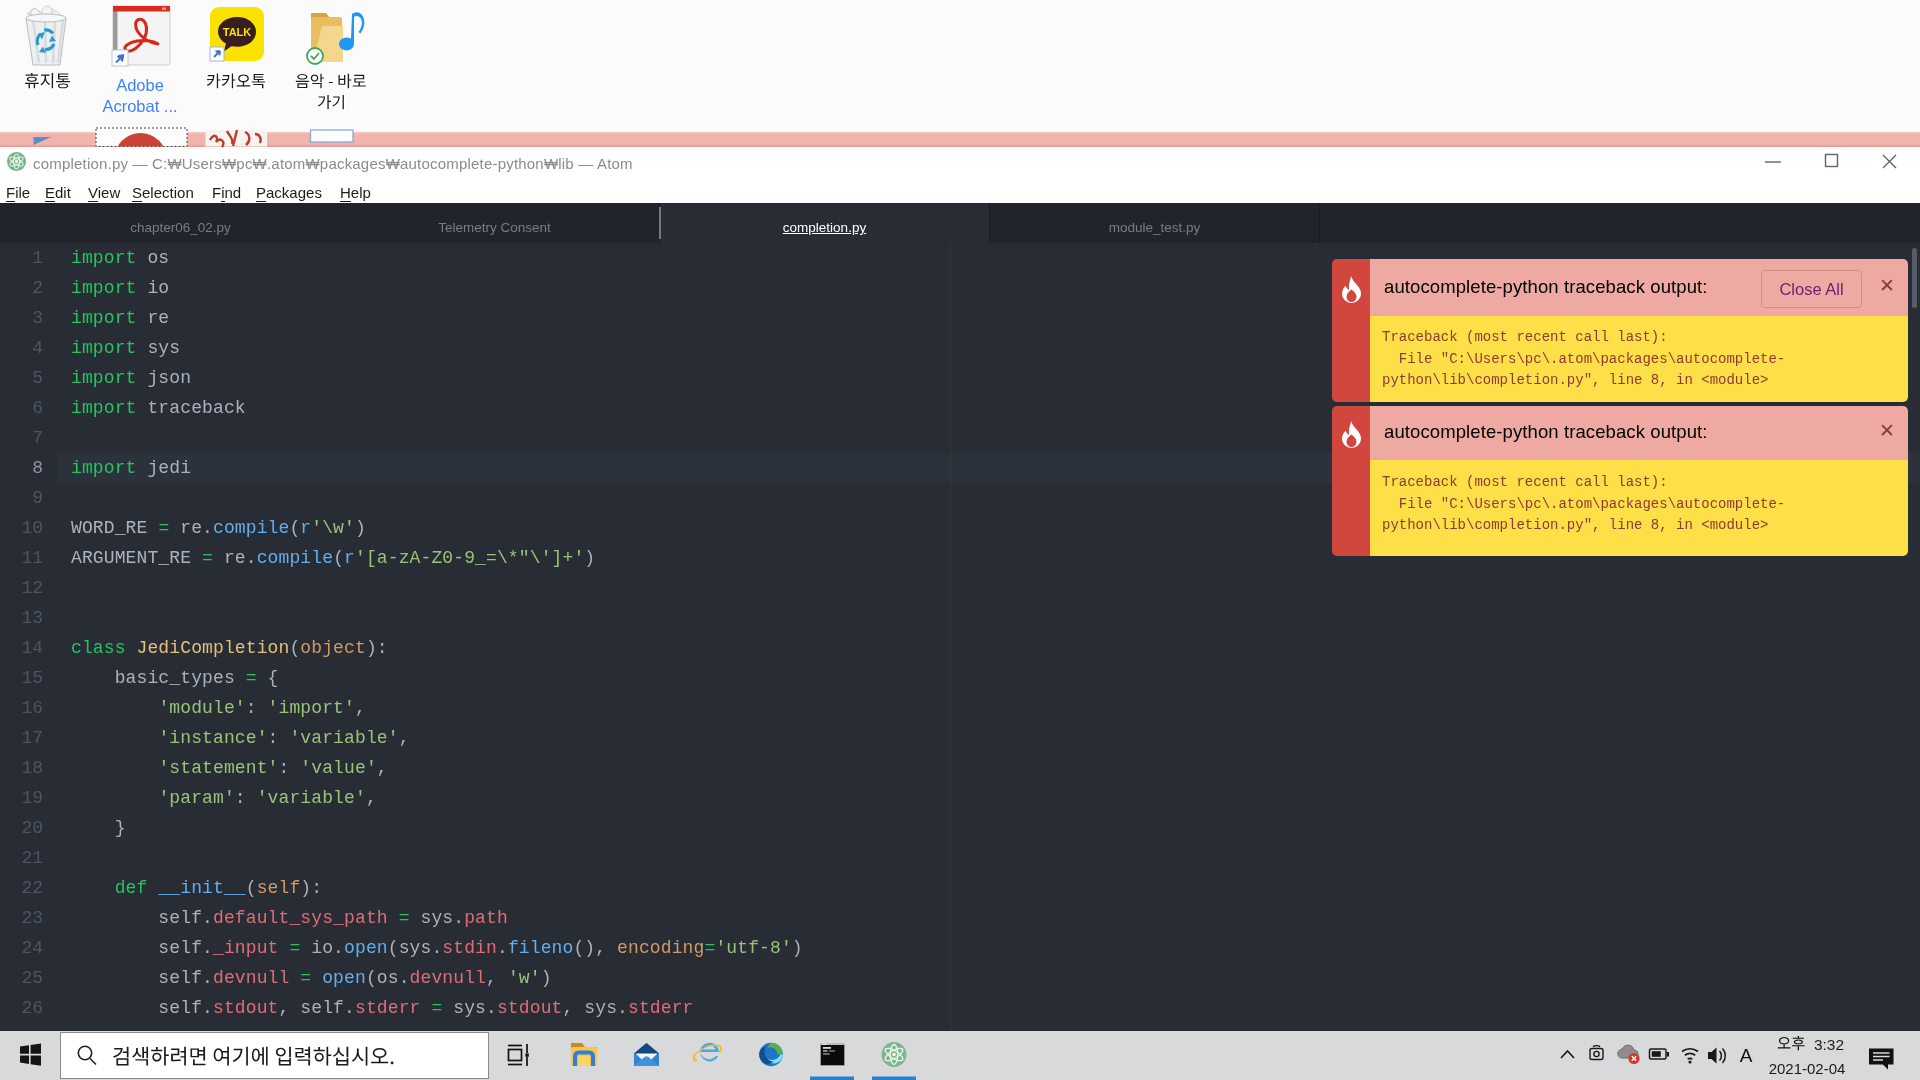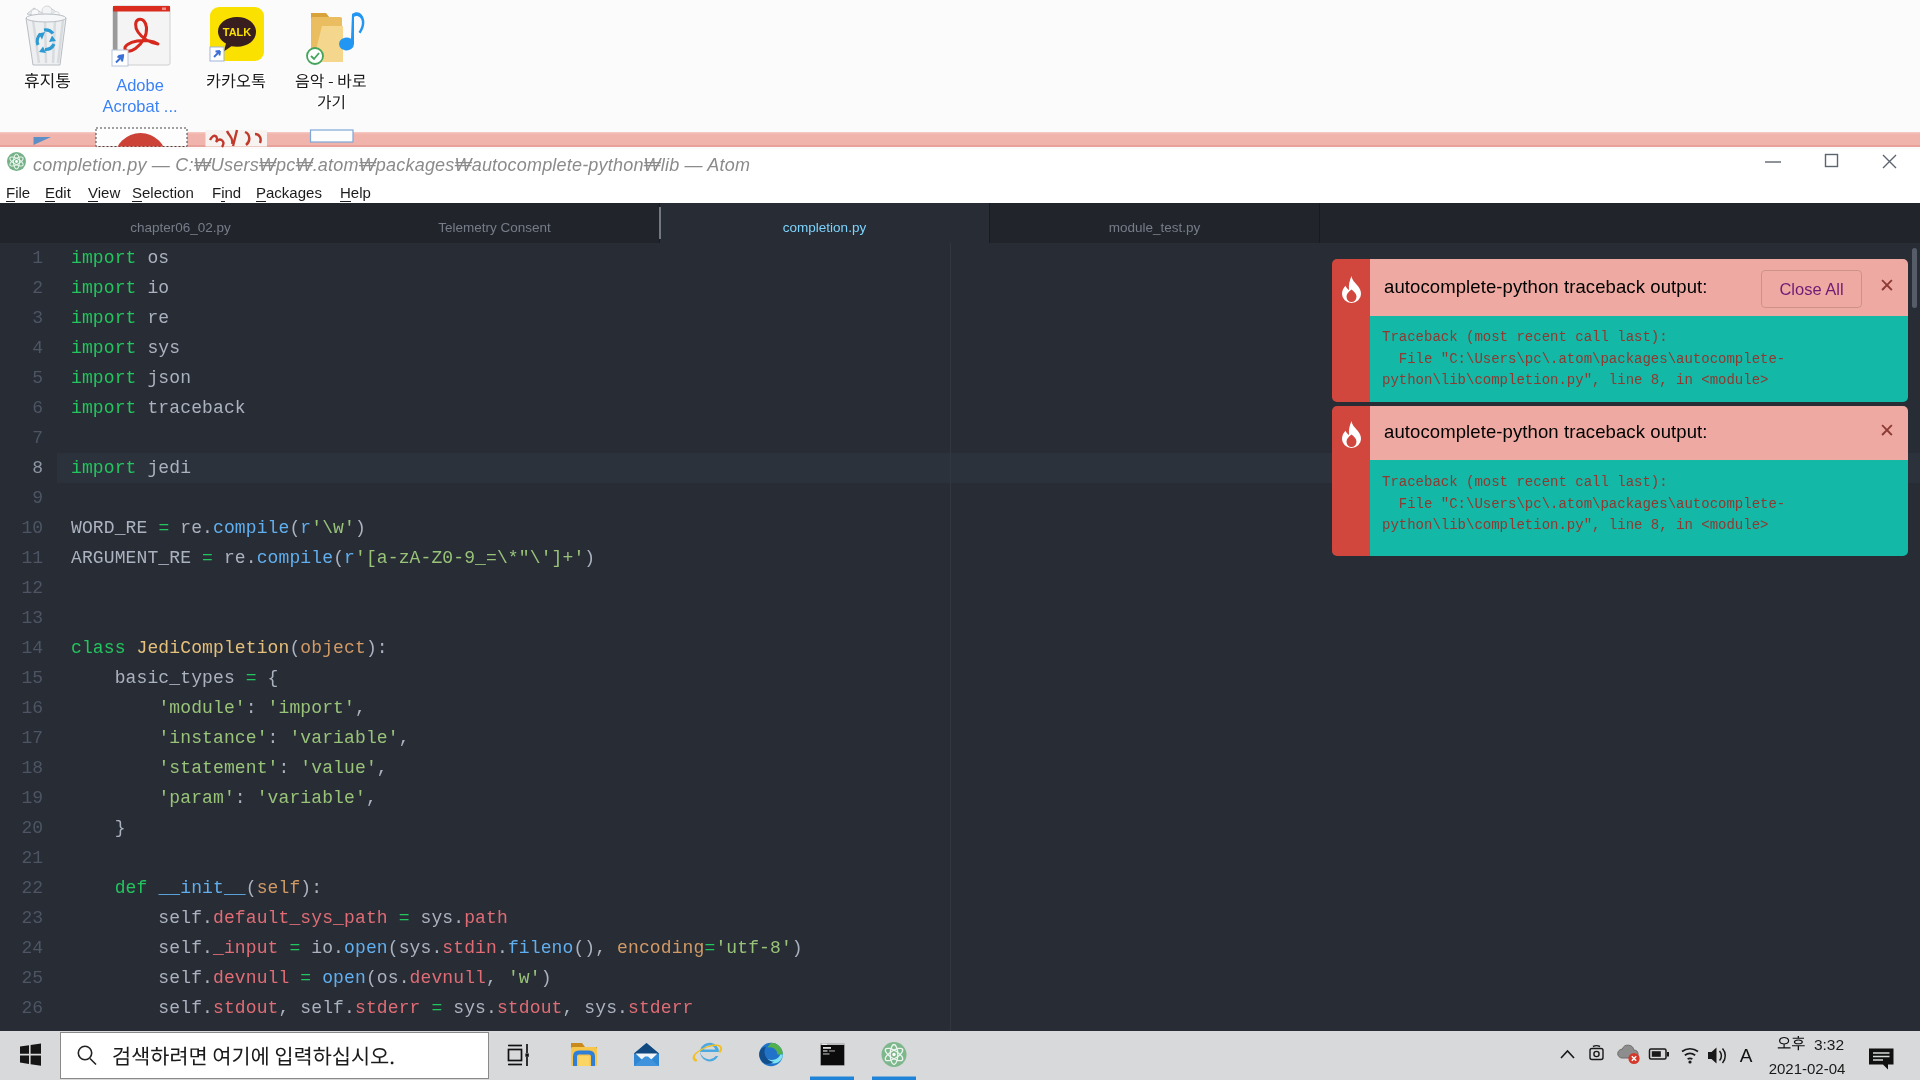--- a/index.html
+++ b/index.html
@@ -5,26 +5,26 @@
 * { margin:0; padding:0; box-sizing:border-box; }
 html,body { width:1920px; height:1080px; overflow:hidden; background:#fbfbfb; font-family:"Liberation Sans", sans-serif; }
 .abs { position:absolute; }
 #page { position:relative; width:1920px; height:1080px; }
 
 
 #strip { left:0; top:131.5px; width:1920px; height:15px; background:#f0b4ad; }
 
 
 #titlebar { left:0; top:149px; width:1920px; height:54px; background:#ffffff; }
-#titletext { left:33px; top:155px; font-size:18px; color:#8b8b8b; letter-spacing:0.2px;font-style:italic; }
+#titletext { left:33px; top:155px; font-size:15px; color:#8b8b8b; letter-spacing:0.2px; }
 #menubar span.mi { position:absolute; top:184px; font-size:15px; color:#1c1c1c; }
 .mi u { text-decoration:none; border-bottom:1px solid #1c1c1c; padding-bottom:0px; }
 #tabbar { left:0; top:203px; width:1920px; height:39.5px; background:#21252b; }
 .tab { position:absolute; top:0; height:39.5px; line-height:49px; text-align:center; font-size:13.5px; color:#767d89; border-right:1px solid #181a1f; background:#21252b; }
-.tab.active { background:#282c34; color:#7dd3fc; }
+.tab.active { background:#282c34; color:#ffffff;text-decoration:underline; }
 
 
 #editor { left:0; top:242.5px; width:1920px; height:788.5px; background:#282c34; overflow:hidden; }
 #cursorline { left:57px; top:210px; width:1863px; height:30px; background:#2c323c; }
 #wrapguide { left:950px; top:0; width:1px; height:788.5px; background:#32363f; }
 #gutter { left:0; top:0px; width:43px; text-align:right; font-family:"Liberation Mono", monospace; font-size:18px; line-height:30px; color:#4d5565; white-space:pre; }
 #code { left:71px; top:0px; font-family:"Liberation Mono", monospace; font-size:18px; line-height:30px; color:#abb2bf; white-space:pre; letter-spacing:0.12px; }
 #code .k { color:#22c55e; }
 #code .f { color:#61afef; }
 #code .s { color:#98c379; }
@@ -32,21 +32,21 @@
 #code .o { color:#d19a66; }
 #code .r { color:#e06c75; }
 #gutter .hl { color:#8e96a5; }
 #scrollthumb { left:1912px; top:5px; width:5px; height:60px; background:#575d68; border-radius:2.5px; }
 
 
 .notif { position:absolute; left:1332px; width:576px; border-radius:5px; overflow:hidden; }
 .notif .iconstrip { position:absolute; left:0; top:0; width:38px; height:100%; background:#d2473d; }
 .notif .head { position:absolute; left:38px; top:0; right:0; background:#eeaaa2; }
 .notif .headtx { position:absolute; left:14px; font-size:18.5px; color:#000000; letter-spacing:0.1px; }
-.notif .body { position:absolute; left:38px; right:0; background:#14b8a6; font-family:"Liberation Mono", monospace; font-size:14px; line-height:21.5px; color:#8f3931; white-space:pre; }
+.notif .body { position:absolute; left:38px; right:0; background:#fde047; font-family:"Liberation Mono", monospace; font-size:14px; line-height:21.5px; color:#8f3931; white-space:pre; }
 .notif .xbtn { position:absolute; right:13px; font-size:19px; color:#8c3a33; font-family:"Liberation Sans",sans-serif; }
 #closeall { position:absolute; left:391px; top:11px; width:101px; height:38px; border:1px solid #cc9289; border-radius:4px; color:#701a75; font-size:16.5px; text-align:center; line-height:36px; }
 
 
 #taskbar { left:0; top:1031px; width:1920px; height:49px; background:#d8d9db; }
 #searchbox { position:absolute; left:60px; top:1px; width:429px; height:47px; background:#ffffff; border:1px solid #8a8a8a; }
 .clock { position:absolute; text-align:center; font-size:13px; color:#191919; }
 .dlabel { position:absolute; font-size:16.5px; color:#3b82f6; text-align:center; line-height:21px; text-shadow:0 0 3px #fff,0 0 3px #fff,0 1px 4px #fff; }
 </style>
 </head>

